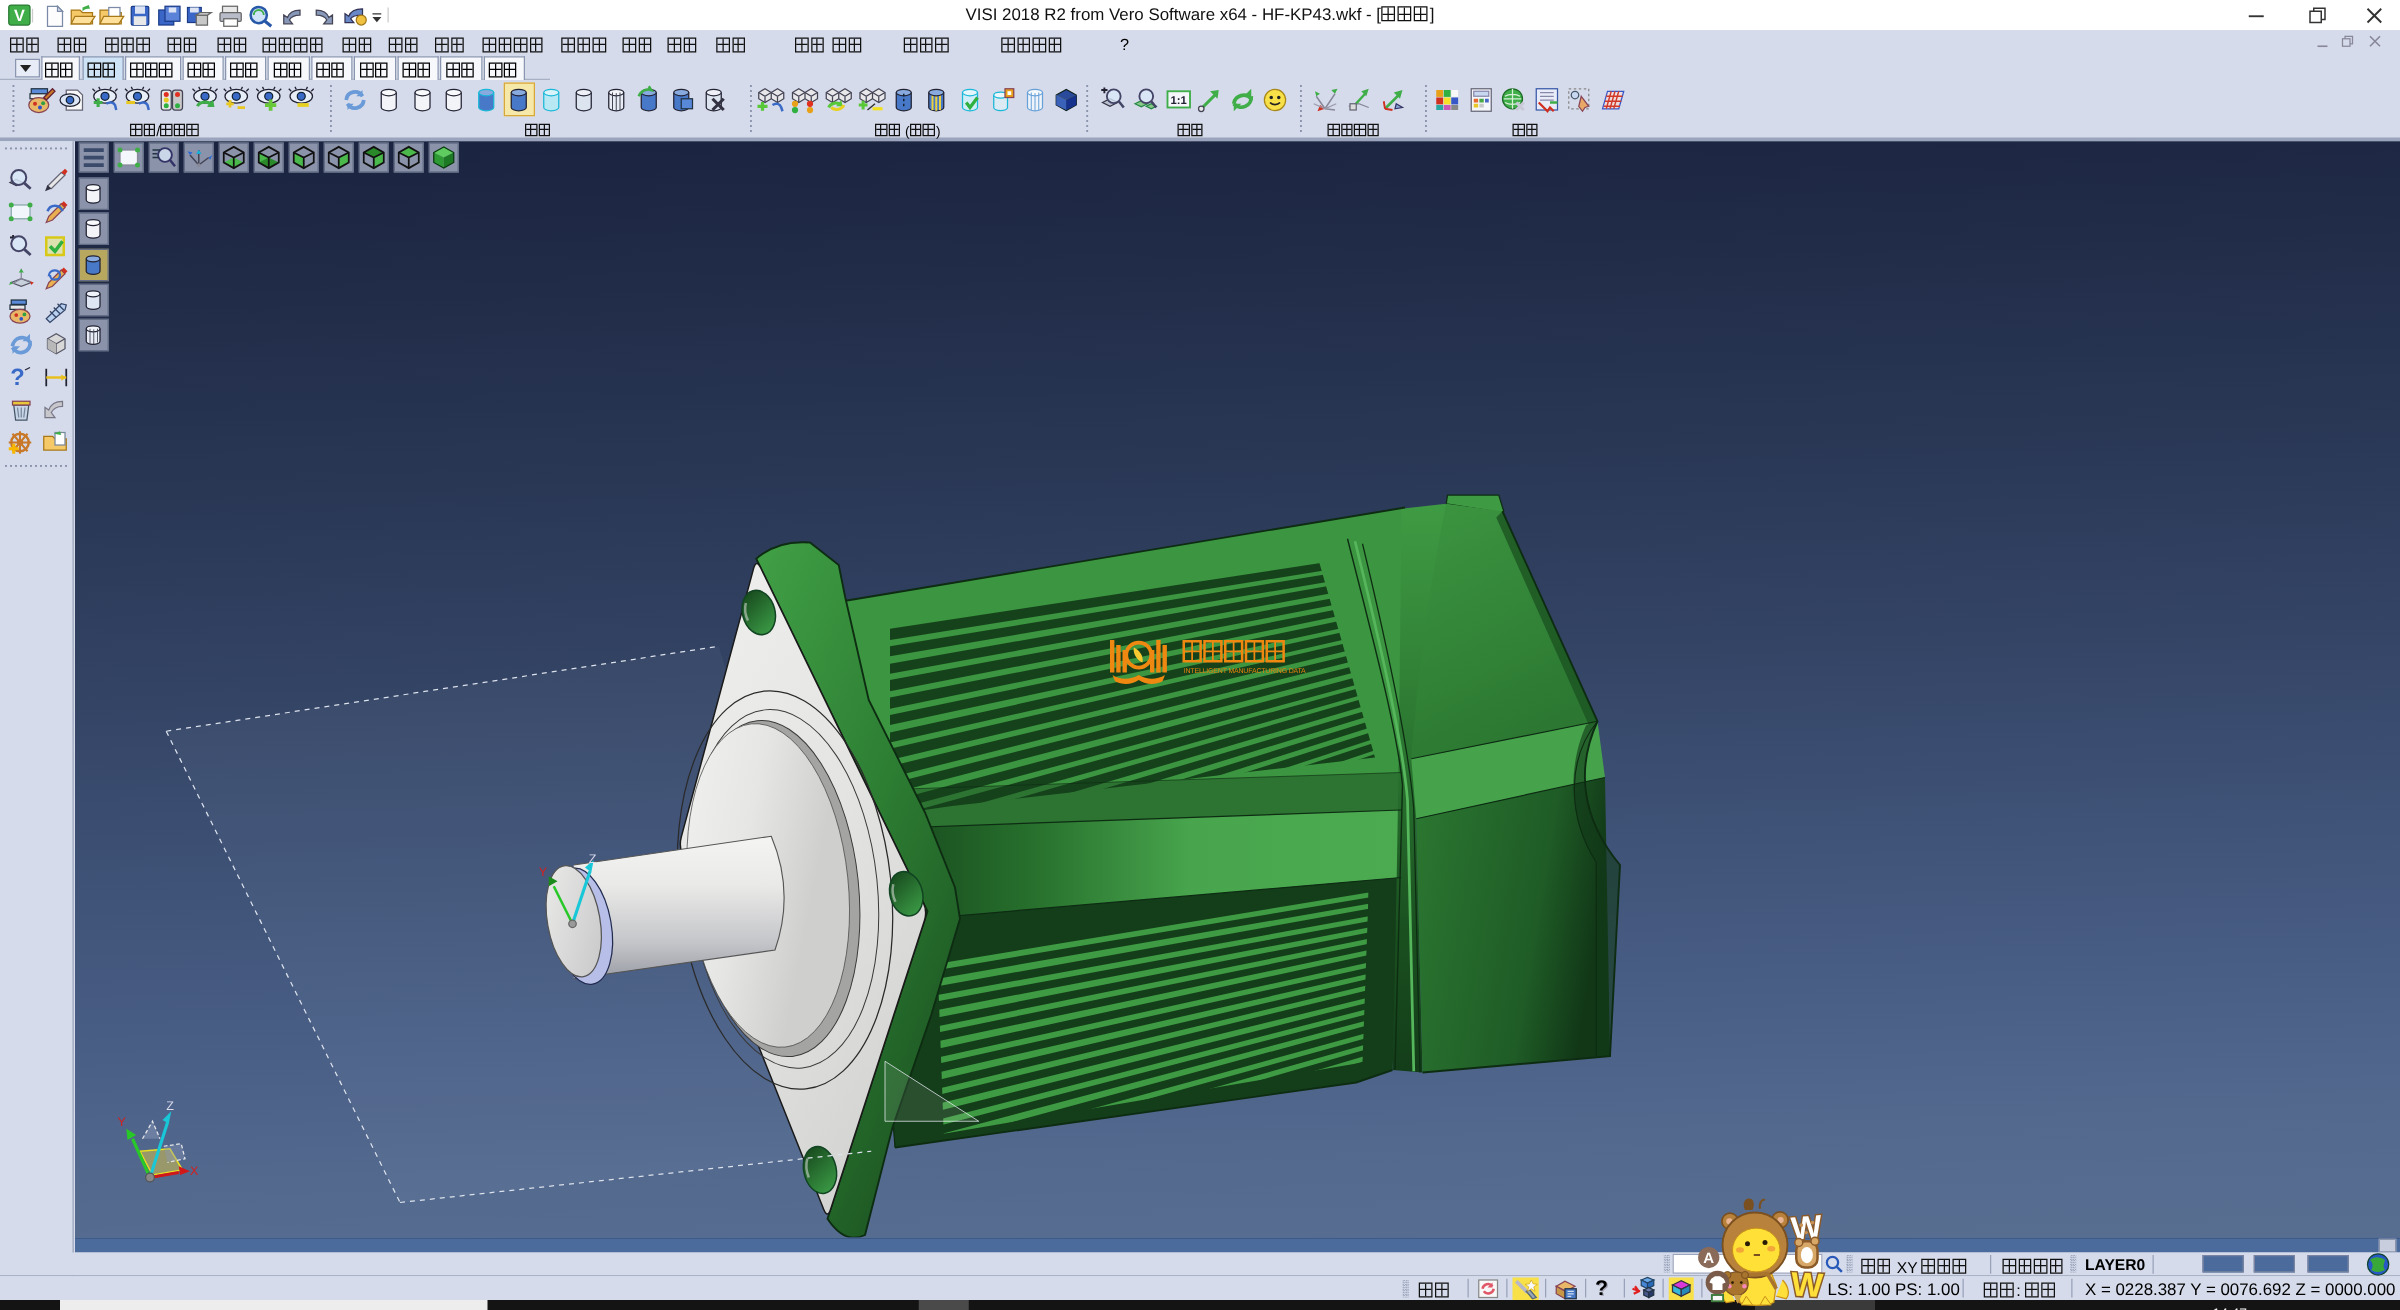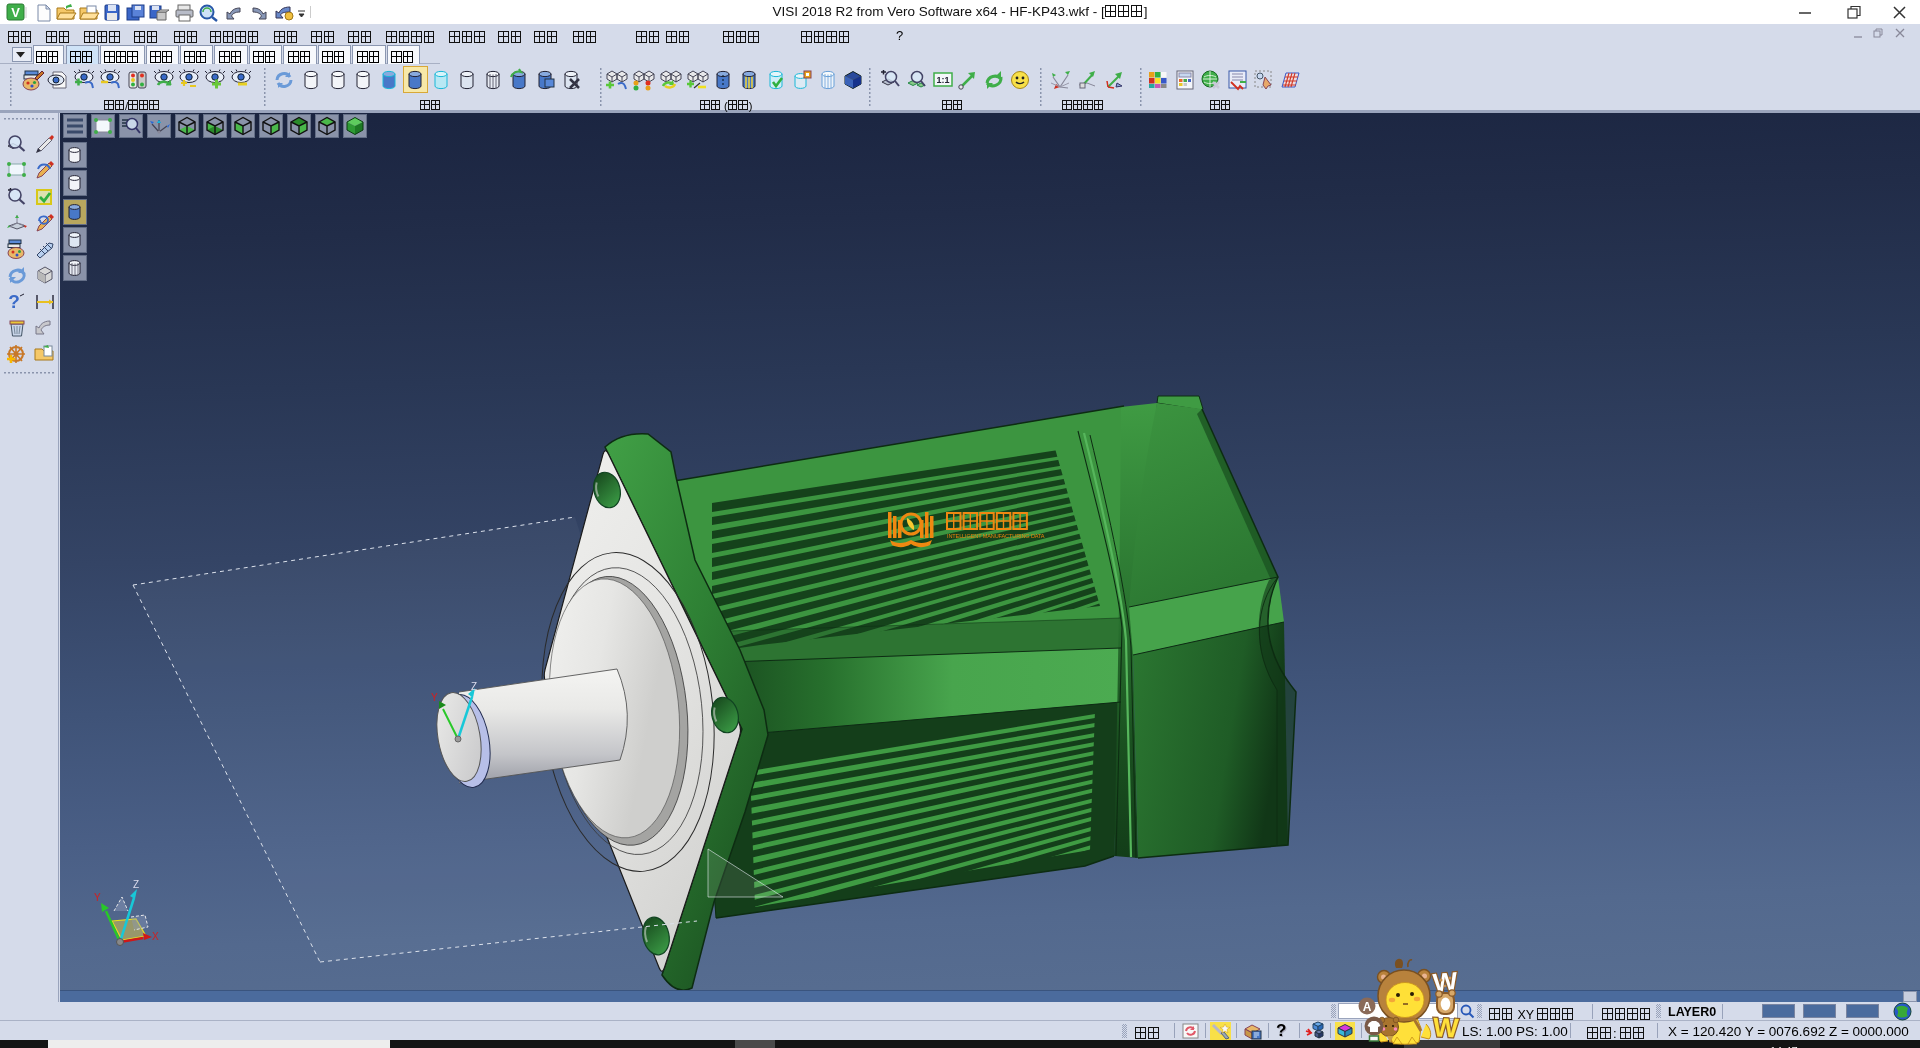--- a/index.html
+++ b/index.html
@@ -871,21 +871,21 @@
     <path d="M3 6l7-3.5 7 3.5-7 3.5z" fill="#d838d8" stroke="#334"></path>
     <path d="M3 6l7 3.5V15L3 11.5z" fill="#38b8d8" stroke="#334"></path>
     <path d="M17 6l-7 3.5V15l7-3.5z" fill="#2888b8" stroke="#334"></path>
   </svg>
 <div class="abs" style="left:1361px;top:1023px;width:1px;height:15px;background:#98a2ba"></div>
 <div class="abs" style="left:1440px;top:1023px;width:1px;height:15px;background:#98a2ba"></div>
 <div style="position:absolute;left:1462px;top:1024px;font-size:13.5px;white-space:nowrap;">LS: 1.00 PS: 1.00</div>
 <div class="abs" style="left:1570px;top:1023px;width:1px;height:15px;background:#98a2ba"></div>
 <div class="abs" style="left:1587px;top:1024px"><i class="z" style="width:11px;height:12px;margin-right:2px;border-color:#111;background-image:linear-gradient(#111,#111),linear-gradient(#111,#111)"></i><i class="z" style="width:11px;height:12px;margin-right:2px;border-color:#111;background-image:linear-gradient(#111,#111),linear-gradient(#111,#111)"></i><span style="font-size:13px">: </span><i class="z" style="width:11px;height:12px;margin-right:2px;border-color:#111;background-image:linear-gradient(#111,#111),linear-gradient(#111,#111)"></i><i class="z" style="width:11px;height:12px;margin-right:2px;border-color:#111;background-image:linear-gradient(#111,#111),linear-gradient(#111,#111)"></i></div>
 <div class="abs" style="left:1657px;top:1023px;width:1px;height:15px;background:#98a2ba"></div>
-<div style="position:absolute;left:1668px;top:1024px;font-size:13.5px;white-space:nowrap;">X = 120.420 Y = 0076.692 Z = 0000.000</div>
+<div style="position:absolute;left:1668px;top:1024px;font-size:13.5px;white-space:nowrap;">X = 0228.387 Y = 0076.692 Z = 0000.000</div>
 <div class="abs" style="left:0;top:1040px;width:1920px;height:8px;background:#141414"></div>
 <div class="abs" style="left:48px;top:1040px;width:342px;height:8px;background:#ededed"></div>
 <div class="abs" style="left:735px;top:1040px;width:40px;height:8px;background:#4a4a4a"></div>
 <div class="abs" style="left:1404px;top:1040px;width:96px;height:8px;background:#3a3a3a"></div>
 <div class="abs" style="left:1770px;top:1044px;width:42px;height:4px;background:#141414;color:#eee;font-size:11px;overflow:hidden"><span style="position:relative;top:1px">14:47</span></div>
 <svg class="abs" style="left:1352px;top:952px" width="130" height="94" viewBox="0 0 130 94">
 <g>
 <ellipse cx="52" cy="89" rx="15" ry="3" fill="#b87838" opacity="0.85"></ellipse>
 <path d="M44 16c-3-6 1-10 4-9 3 0 4 5 2 9z" fill="#7a5020"></path>
       <path d="M56 15c-1-5 2-8 4-7" fill="none" stroke="#7a5020" stroke-width="1.6"></path>

